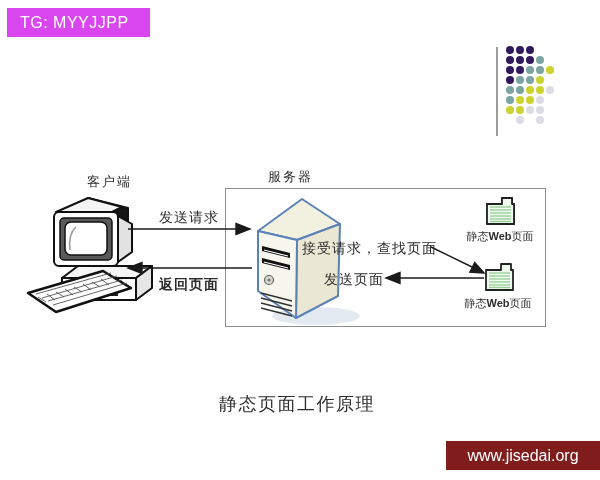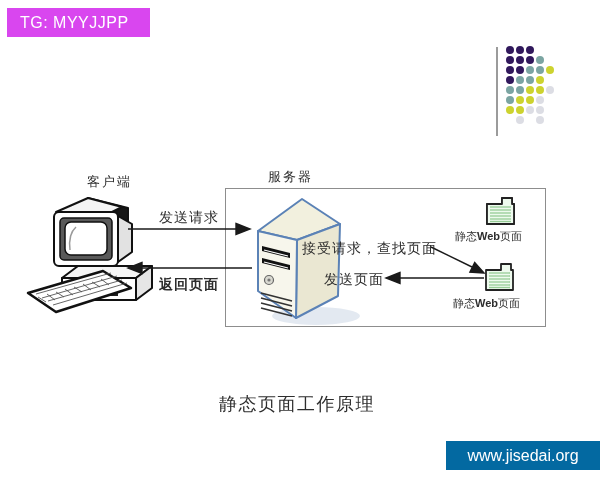--- a/index.html
+++ b/index.html
@@ -13,31 +13,31 @@
   
   .dot{position:absolute;border-radius:50%;}
   #divider{position:absolute;left:496px;top:47px;width:2px;height:89px;}
   
   .cn{position:absolute;color:#2d2d2d;white-space:nowrap;}
   .lab13{font-size:13px;letter-spacing:2px;}
   .lab14{font-size:14px;letter-spacing:1px;}
   
   #server-box{position:absolute;left:225px;top:188px;width:319px;height:137px;
               border:1px solid #8d8d8d;background:transparent;}
-  .file-label{position:absolute;width:90px;font-size:11px;color:#2d2d2d;}
+  .file-label{position:absolute;width:90px;text-align:center;font-size:11px;color:#2d2d2d;}
   .file-label b{font-family:"Liberation Sans","DejaVu Sans",sans-serif;font-size:11px;}
   svg{position:absolute;overflow:visible;}
   .caption{position:absolute;left:147px;top:392px;width:300px;text-align:center;
            font-size:18px;letter-spacing:1.5px;color:#2d2d2d;}
 </style>
 </head>
 <body>
 
 <div class="badge" id="badge-tl" style="background: #d946ef; color: rgb(255, 255, 255);">TG: MYYJJPP</div>
-<div class="badge" id="badge-br" style="background: #0369a1; color: rgb(255, 255, 255);">www.jisedai.org</div>
+<div class="badge" id="badge-br" style="background: #7f1d1d; color: rgb(255, 255, 255);">www.jisedai.org</div>
 
 <div id="divider" style="background: rgb(155, 155, 155);"></div>
 <div id="dot-pattern">
     <div class="dot" style="width: 8px; height: 8px; left: 506px; top: 46px; background: rgb(49, 25, 92);"></div>
     <div class="dot" style="width: 8px; height: 8px; left: 516px; top: 46px; background: rgb(49, 25, 92);"></div>
     <div class="dot" style="width: 8px; height: 8px; left: 526px; top: 46px; background: rgb(49, 25, 92);"></div>
     <div class="dot" style="width: 8px; height: 8px; left: 506px; top: 56px; background: rgb(49, 25, 92);"></div>
     <div class="dot" style="width: 8px; height: 8px; left: 516px; top: 56px; background: rgb(49, 25, 92);"></div>
     <div class="dot" style="width: 8px; height: 8px; left: 526px; top: 56px; background: rgb(49, 25, 92);"></div>
     <div class="dot" style="width: 8px; height: 8px; left: 536px; top: 56px; background: rgb(123, 165, 162);"></div>

